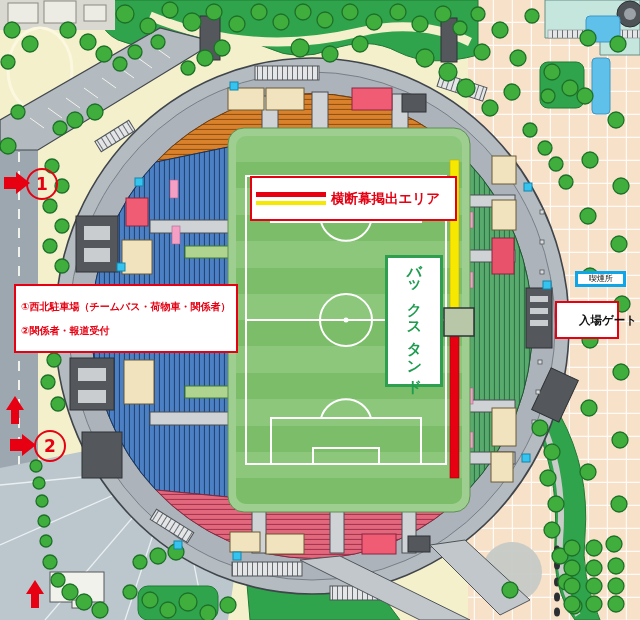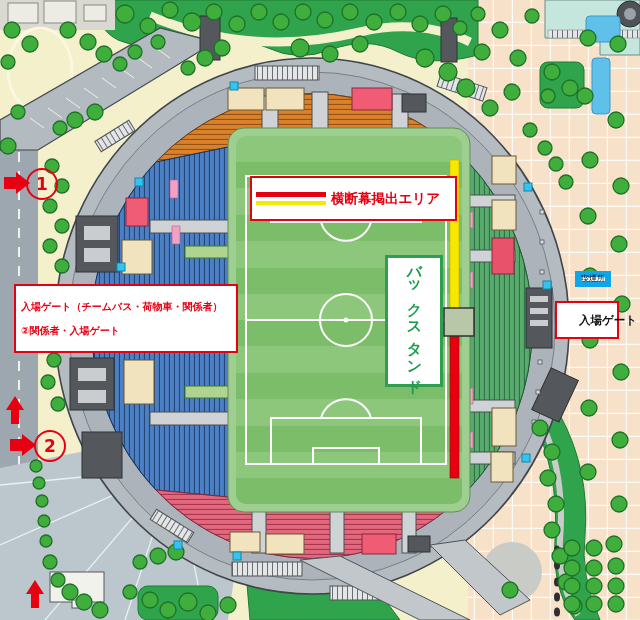--- a/index.html
+++ b/index.html
@@ -14,21 +14,21 @@
   .banner-lines{display:flex;flex-direction:column;gap:4px;margin-right:5px;}
   .banner-lines .bar{width:70px;height:4.5px;}
   .bar-red{background:#E60012;} .bar-yellow{background:#F6E800;}
   .banner-text{color:#E60012;font-weight:bold;font-size:13.5px;white-space:nowrap;}
   .backstand-box{left:385px;top:255px;width:58px;height:132px;border:3px solid #2E9E50;
                  justify-content:center;}
   .backstand-text{writing-mode:vertical-rl;text-orientation:upright;color:#1F9C4F;font-weight:bold;
                   font-size:15px;letter-spacing:2px;margin:0 auto;white-space:nowrap;}
   .gate-box{left:555px;top:301px;width:64px;height:38px;border:2.5px solid #E60012;justify-content:center;}
   .gate-text{color:#111;font-weight:bold;font-size:11.5px;white-space:nowrap;margin-left:42px;}
-  .smoke-box{left:575px;top:271px;width:36px;height:16px;border:6px solid #0ea5e9;justify-content:center;}
+  .smoke-box{left:575px;top:271px;width:51px;height:16px;border:3px solid #0ea5e9;justify-content:center;}
   .smoke-text{color:#111;font-size:8.5px;white-space:nowrap;transform:scale(.95);}
   .marker{position:absolute;width:28px;height:28px;border:2.5px solid #E60012;border-radius:50%;
           color:#E60012;font-weight:bold;font-size:17px;display:flex;align-items:center;justify-content:center;
           background:transparent;line-height:1;}
   .marker-1{left:26px;top:168px;}
   .marker-2{left:34px;top:430px;}
 </style>
 </head>
 <body>
 
@@ -399,22 +399,22 @@
 
 <div class="label gate-box">
   <span class="gate-text">入場ゲート</span>
 </div>
 
 <div class="label smoke-box">
   <span class="smoke-text">喫煙所</span>
 </div>
 
 <div class="label info-box">
-  <span class="ln">入場ゲート（チームバス・荷物車・関係者）</span>
-  <span class="ln">②関係者・入場ゲート</span>
+  <span class="ln">①西北駐車場（チームバス・荷物車・関係者）</span>
+  <span class="ln">②関係者・報道受付</span>
 </div>
 
 <div class="marker marker-1">
       <span>1</span>
     </div>
 <div class="marker marker-2">
       <span>2</span>
     </div>
 </div>
 

